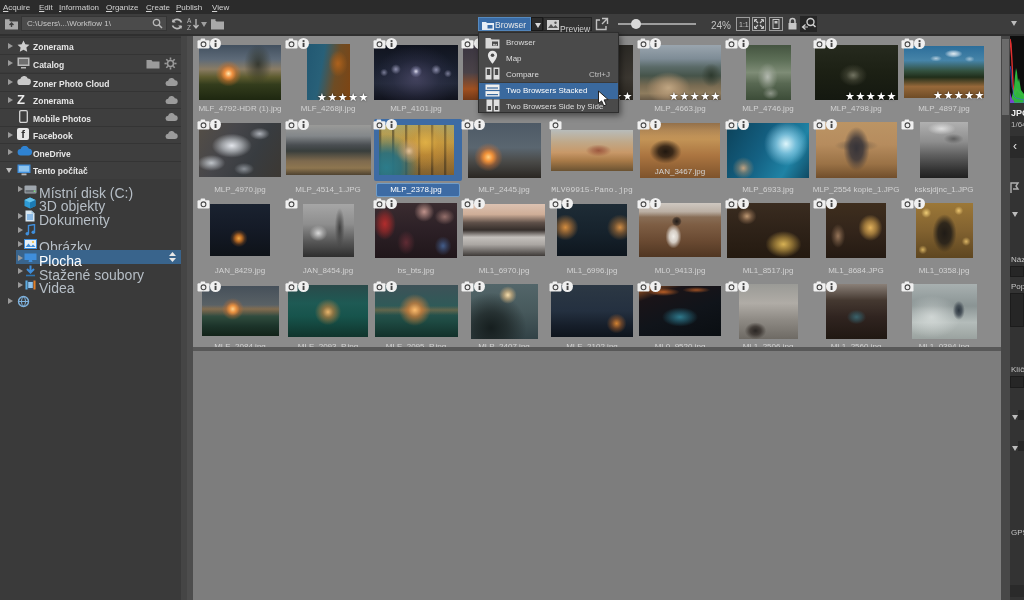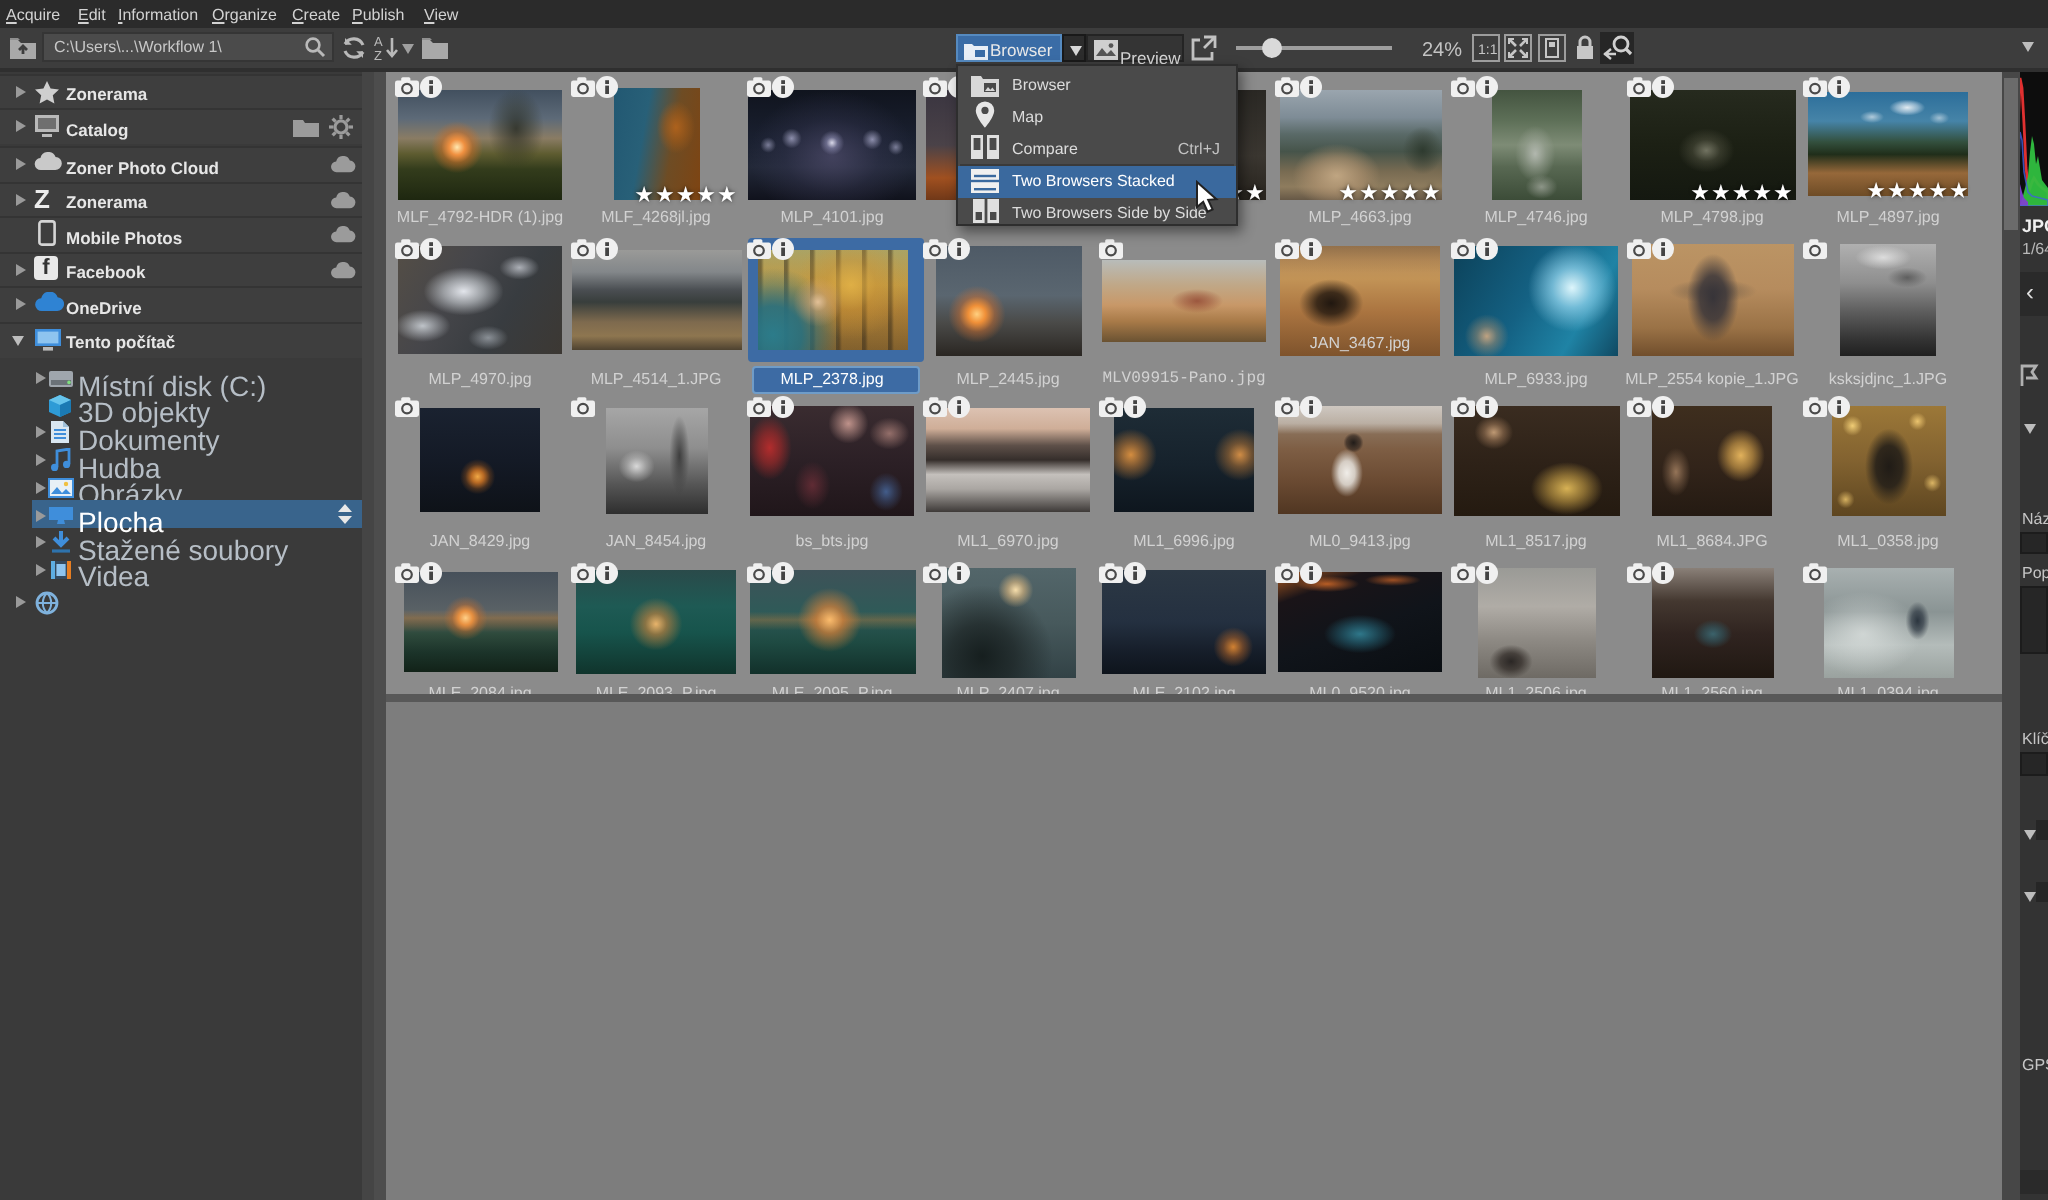--- a/index.html
+++ b/index.html
@@ -238,23 +238,20 @@
 <div class="arrow-r" style="left:18px;top:177.4px"></div>
 <svg class="ico" style="left:25px;top:174.4px" width="10" height="12" viewBox="0 0 10 12">
       <path d="M0.5 0.5 h6 l3 3 v8 h-9 z" fill="#d9e7f2"></path>
       <path d="M6.5 0.5 l3 3 h-3 z" fill="#9fc1da"></path>
       <g stroke="#3f8edb" stroke-width="1">
         <path d="M2 5 h6"></path>
         <path d="M2 7 h6"></path>
         <path d="M2 9 h6"></path>
       </g>
     </svg>
-<div class="sub" style="top:187.1px;color:#b6bec6">
-      <span class="tx">Hudba</span>
-    </div>
 <div class="arrow-r" style="left:18px;top:191.1px"></div>
 <svg class="ico" style="left:25px;top:188.1px" width="11" height="12" viewBox="0 0 11 12">
       <path d="M3.5 9.5 V1.5 L9.5 0.5 V8" stroke="#3f8edb" stroke-width="1.4" fill="none"></path>
       <circle cx="2.3" cy="9.7" r="1.8" fill="#3f8edb"></circle>
       <circle cx="8.3" cy="8.2" r="1.8" fill="#3f8edb"></circle>
     </svg>
 <div class="sub" style="top:200.8px;color:#b6bec6">
       <span class="tx">Obrázky</span>
     </div>
 <div class="arrow-r" style="left:18px;top:204.8px"></div>

